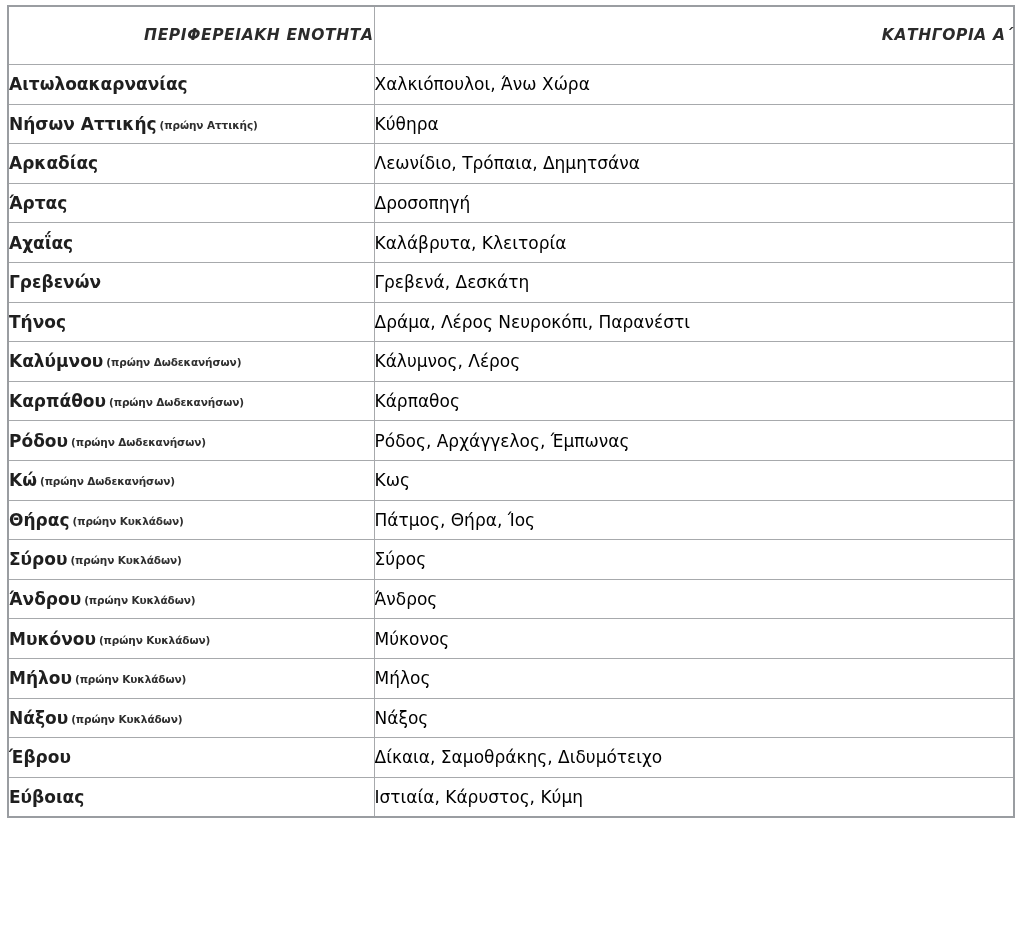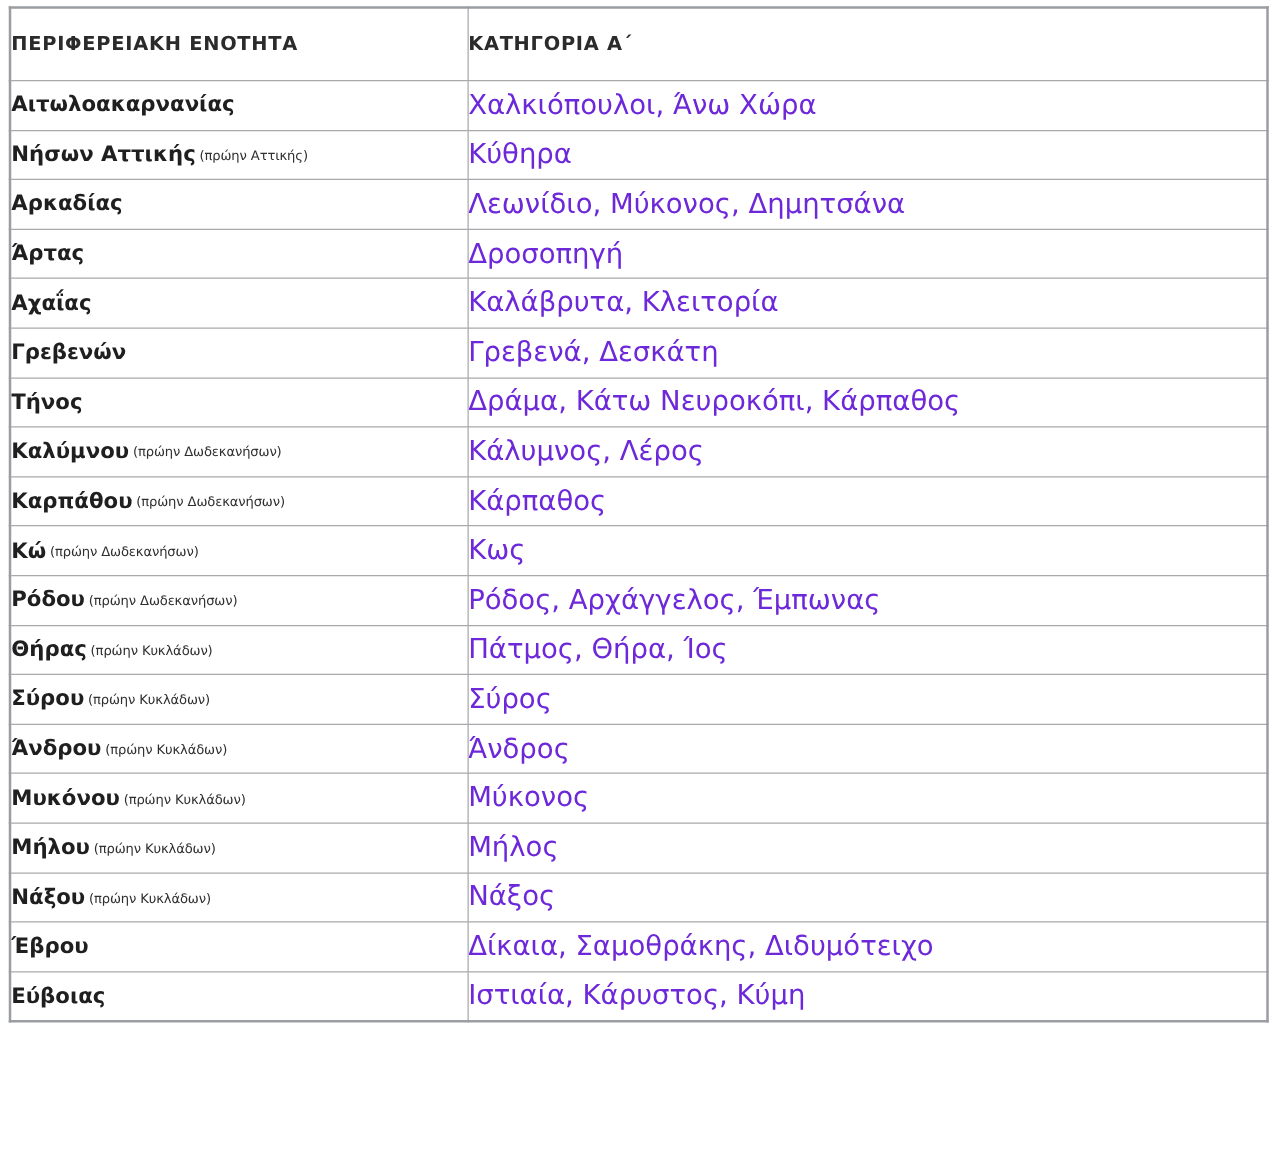--- a/index.html
+++ b/index.html
@@ -48,26 +48,27 @@
     background: #ffffff;
   }
 
   
   table.reg-table {
     border: 2px solid #9a9da1;
   }
 
   thead th {
     height: 57px;
-    text-align: left;
+    text-align: right;
     font-weight: bold;
     font-size: 15.5px;
     letter-spacing: 0.6px;
     color: #2b2b2b;
     border-bottom: 2px solid #8f9296;
+    font-style: italic;
   }
 
   thead th .hdr-text {
     display: block;
     line-height: 1.1;
   }
 
   tbody tr { height: 39.6px; }
 
   td.unit {
@@ -77,34 +78,34 @@
     font-size: 17px;
     color: #1f1f1f;
     white-space: nowrap;
     overflow: hidden;
   }
 
   td.cat {
     padding-left: 12px;
     padding-right: 6px;
     font-weight: normal;
-    font-size: 22px;
-    color: #6d28d9;
+    font-size: 17px;
+    color: #000000;
     white-space: nowrap;
     overflow: hidden;
   }
 
   .unit-name {
     display: inline;
     text-align: right;
   }
 
   .unit-former {
     display: inline;
-    font-weight: normal;
+    font-weight: bold;
     font-size: 10.5px;
     color: #2f2f2f;
     letter-spacing: -0.1px;
     margin-left: 3px;
     position: relative;
     top: -1px;
   }
 
   .unit-former:empty { display: none; margin-left: 0; }
 </style>
@@ -132,53 +133,53 @@
           <tr>
             <td class="unit"><span class="unit-name">Αιτωλοακαρνανίας</span></td>
             <td class="cat"><span>Χαλκιόπουλοι, Άνω Χώρα</span></td>
           </tr>
           <tr>
             <td class="unit"><span class="unit-name">Νήσων Αττικής</span><span class="unit-former">(πρώην Αττικής)</span></td>
             <td class="cat"><span>Κύθηρα</span></td>
           </tr>
           <tr>
             <td class="unit"><span class="unit-name">Αρκαδίας</span></td>
-            <td class="cat"><span>Λεωνίδιο, Μύκονος, Δημητσάνα</span></td>
+            <td class="cat"><span>Λεωνίδιο, Τρόπαια, Δημητσάνα</span></td>
           </tr>
           <tr>
             <td class="unit"><span class="unit-name">Άρτας</span></td>
             <td class="cat"><span>Δροσοπηγή</span></td>
           </tr>
           <tr>
             <td class="unit"><span class="unit-name">Αχαΐας</span></td>
             <td class="cat"><span>Καλάβρυτα, Κλειτορία</span></td>
           </tr>
           <tr>
             <td class="unit"><span class="unit-name">Γρεβενών</span></td>
             <td class="cat"><span>Γρεβενά, Δεσκάτη</span></td>
           </tr>
           <tr>
             <td class="unit"><span class="unit-name">Τήνος</span></td>
-            <td class="cat"><span>Δράμα, Κάτω Νευροκόπι, Κάρπαθος</span></td>
+            <td class="cat"><span>Δράμα, Λέρος Νευροκόπι, Παρανέστι</span></td>
           </tr>
           <tr>
             <td class="unit"><span class="unit-name">Καλύμνου</span><span class="unit-former">(πρώην Δωδεκανήσων)</span></td>
             <td class="cat"><span>Κάλυμνος, Λέρος</span></td>
           </tr>
           <tr>
             <td class="unit"><span class="unit-name">Καρπάθου</span><span class="unit-former">(πρώην Δωδεκανήσων)</span></td>
             <td class="cat"><span>Κάρπαθος</span></td>
           </tr>
           <tr>
+            <td class="unit"><span class="unit-name">Ρόδου</span><span class="unit-former">(πρώην Δωδεκανήσων)</span></td>
+            <td class="cat"><span>Ρόδος, Αρχάγγελος, Έμπωνας</span></td>
+          </tr>
+          <tr>
             <td class="unit"><span class="unit-name">Κώ</span><span class="unit-former">(πρώην Δωδεκανήσων)</span></td>
             <td class="cat"><span>Κως</span></td>
-          </tr>
-          <tr>
-            <td class="unit"><span class="unit-name">Ρόδου</span><span class="unit-former">(πρώην Δωδεκανήσων)</span></td>
-            <td class="cat"><span>Ρόδος, Αρχάγγελος, Έμπωνας</span></td>
           </tr>
           <tr>
             <td class="unit"><span class="unit-name">Θήρας</span><span class="unit-former">(πρώην Κυκλάδων)</span></td>
             <td class="cat"><span>Πάτμος, Θήρα, Ίος</span></td>
           </tr>
           <tr>
             <td class="unit"><span class="unit-name">Σύρου</span><span class="unit-former">(πρώην Κυκλάδων)</span></td>
             <td class="cat"><span>Σύρος</span></td>
           </tr>
           <tr>

